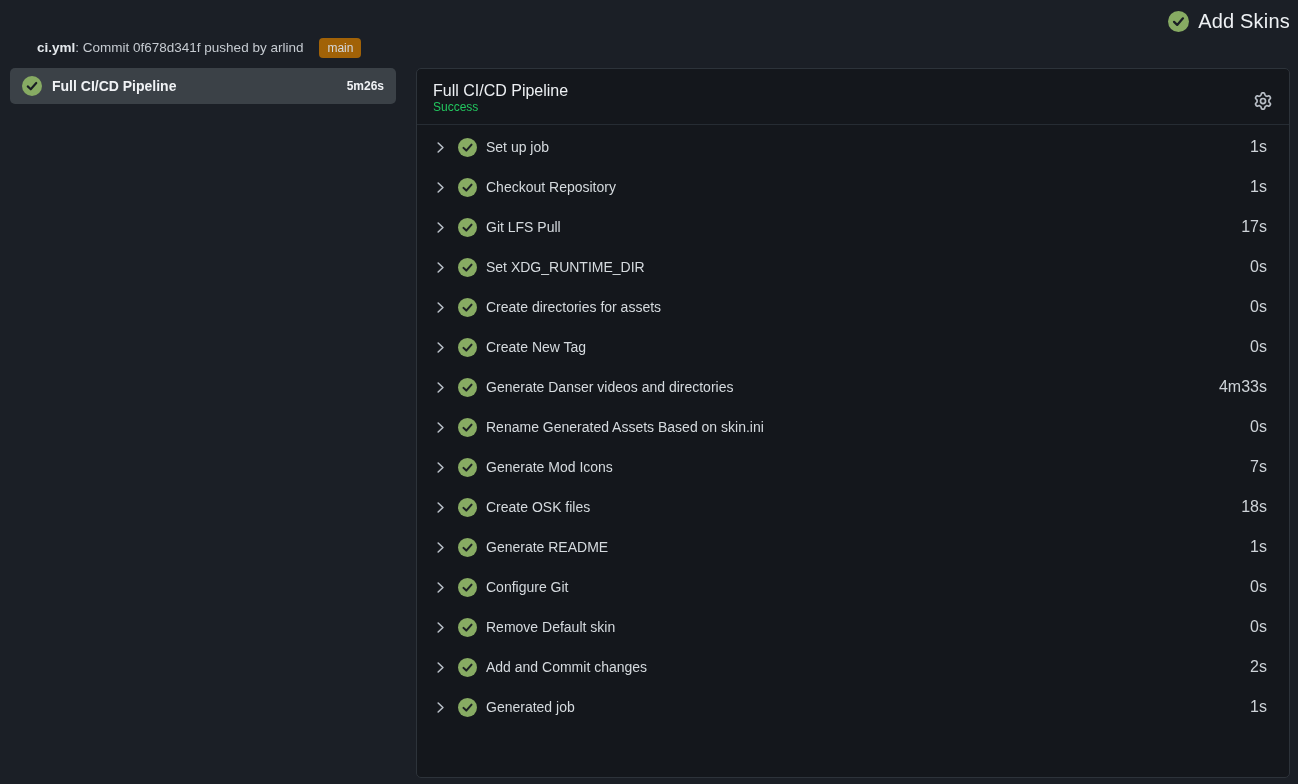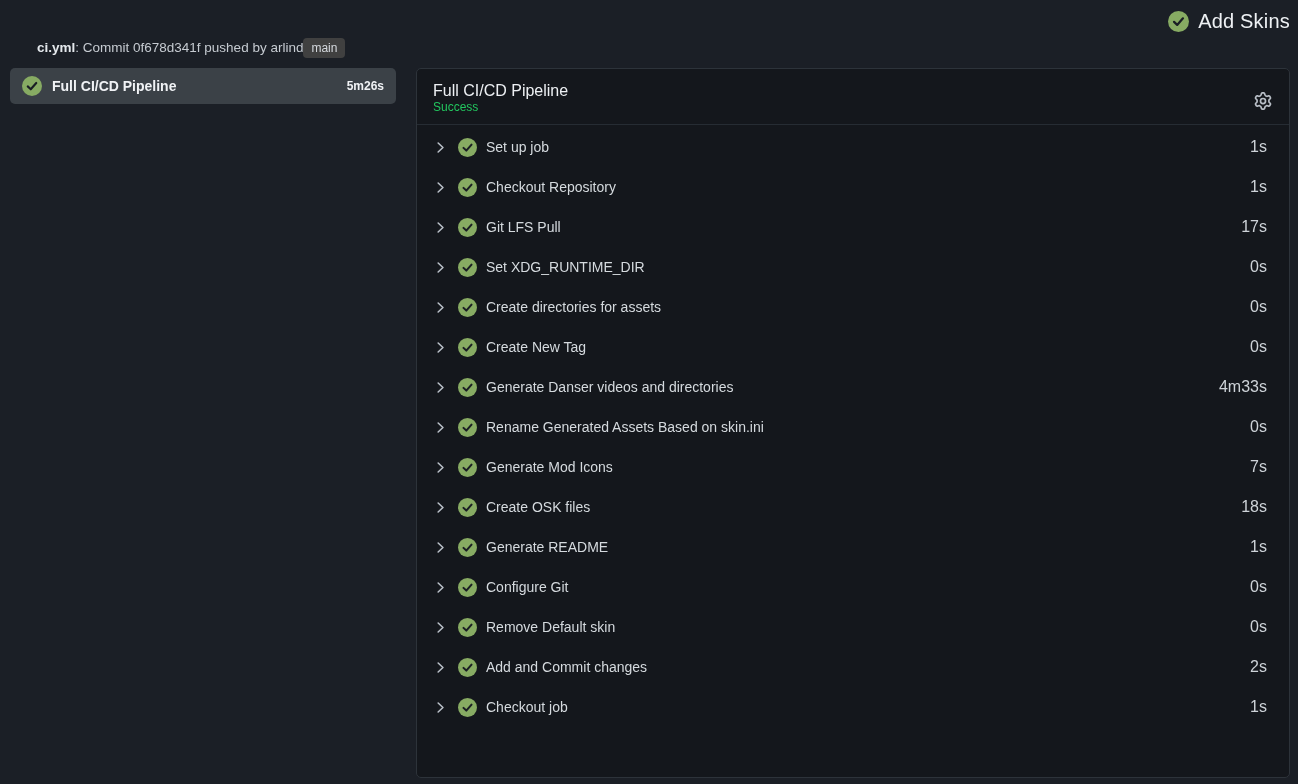--- a/index.html
+++ b/index.html
@@ -11,25 +11,25 @@
     overflow: hidden;
   }
 
   
   .app-header { padding: 8px 8px 0 8px; }
   .header-top { display: flex; align-items: center; gap: 9px; height: 26px; justify-content: flex-end; }
   .page-title { font-size: 20px; font-weight: 500; color: #eef1f4; letter-spacing: .2px; }
   .header-sub {
     margin: 3px 0 0 29px;
     font-size: 13.5px; color: #c6cbd1;
-    display: flex; align-items: center; gap: 0; height: 21px;
+    display: flex; align-items: center; gap: 16px; height: 21px;
   }
   .header-sub .wf-file { font-weight: bold; color: #e4e8ec; }
   .branch-badge {
-    background: #404040; color: #d4d8dd;
+    background: #a16207; color: #d4d8dd;
     font-size: 12px; line-height: 1;
     padding: 4px 8px; border-radius: 4px;
     cursor: pointer;
   }
 
   
   .content { display: flex; align-items: flex-start; gap: 20px; margin-top: 10px; padding: 0 8px 0 10px; }
 
   
   .sidebar { width: 386px; flex-shrink: 0; }
@@ -350,18 +350,18 @@
     <span class="chev">
       <svg width="15" height="15" viewBox="0 0 16 16">
               <use href="#chevron-right"></use>
             </svg>
     </span>
     <span class="check">
       <svg width="19" height="19" viewBox="0 0 16 16">
               <use href="#check-circle"></use>
             </svg>
     </span>
-    <span class="step-name">Checkout job</span>
+    <span class="step-name">Generated job</span>
     <span class="step-duration">1s</span>
   </div>
 </div>
   </div>
 </div>
 
 </body></html>

